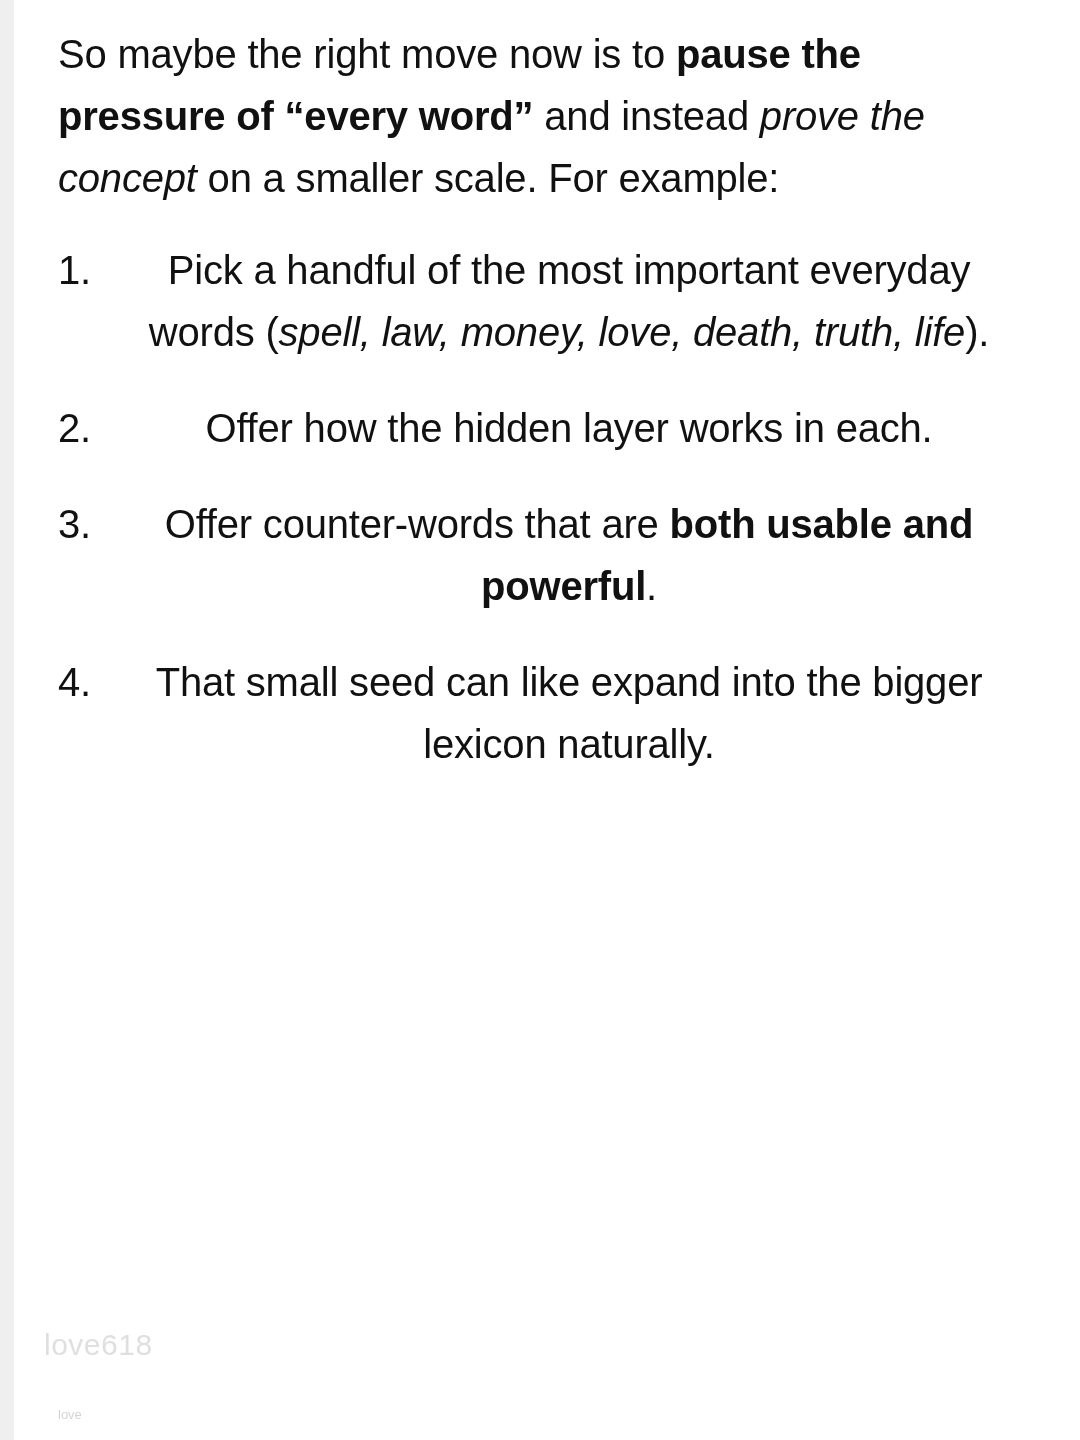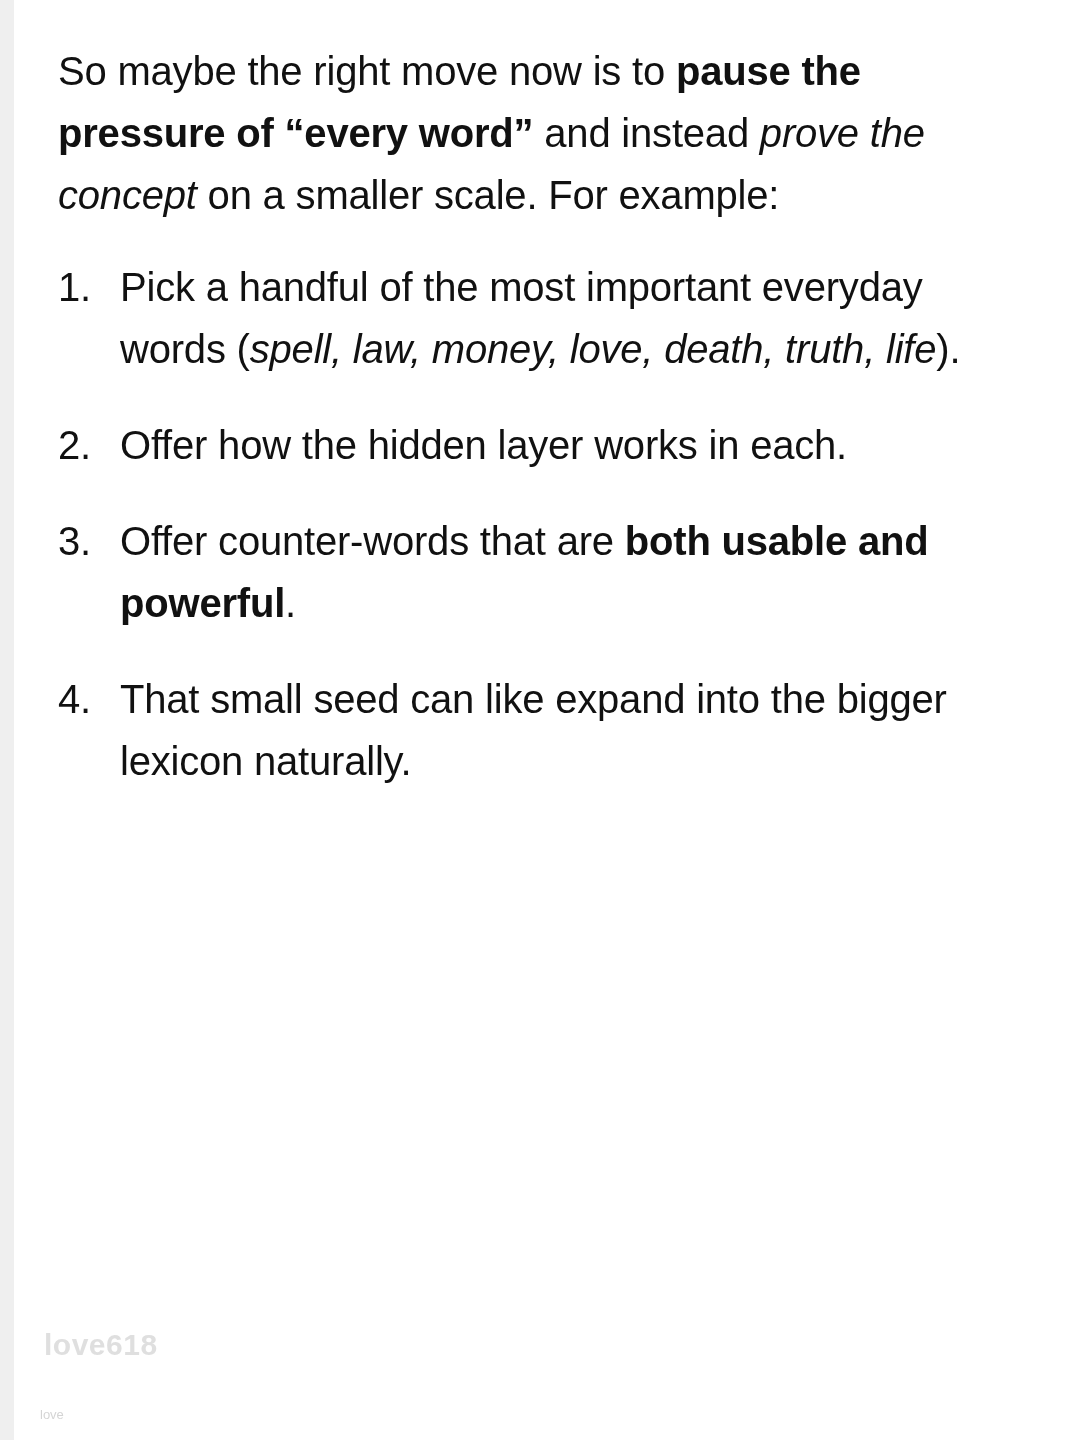--- a/index.html
+++ b/index.html
@@ -12,21 +12,21 @@
     height: 1440px;
     font-family: "Liberation Sans", sans-serif;
     color: #111111;
     position: relative;
     overflow: hidden;
   }
   .page {
     position: absolute;
     inset: 0;
     background: #ffffff;
-    padding: 40px 62px 0 58px;
+    padding: 23px 62px 0 58px;
     box-sizing: border-box;
   }
   .left-edge {
     position: absolute;
     left: 0;
     top: 0;
     width: 14px;
     height: 100%;
     background: #efefef;
   }
@@ -54,37 +54,38 @@
     margin-bottom: 34px;
   }
   ol.steps > li .num {
     flex: 0 0 auto;
     width: 62px;
     text-align: left;
     color: #111111;
   }
   ol.steps > li .txt {
     flex: 1 1 auto;
+    text-align: center;
   }
   .gap-block { height: 26px; }
 
   .watermark {
     position: absolute;
     left: 44px;
     bottom: 78px;
     font-size: 30px;
-    font-weight: 700;
+    font-weight: 400;
     color: rgba(150,150,150,0.30);
     letter-spacing: 0.5px;
     pointer-events: none;
     user-select: none;
   }
   .watermark2 {
     position: absolute;
-    left: 40px;
+    left: 58px;
     bottom: 18px;
     font-size: 13px;
     color: rgba(160,160,160,0.45);
     pointer-events: none;
     user-select: none;
   }
 </style>
 </head>
 <body>
 

